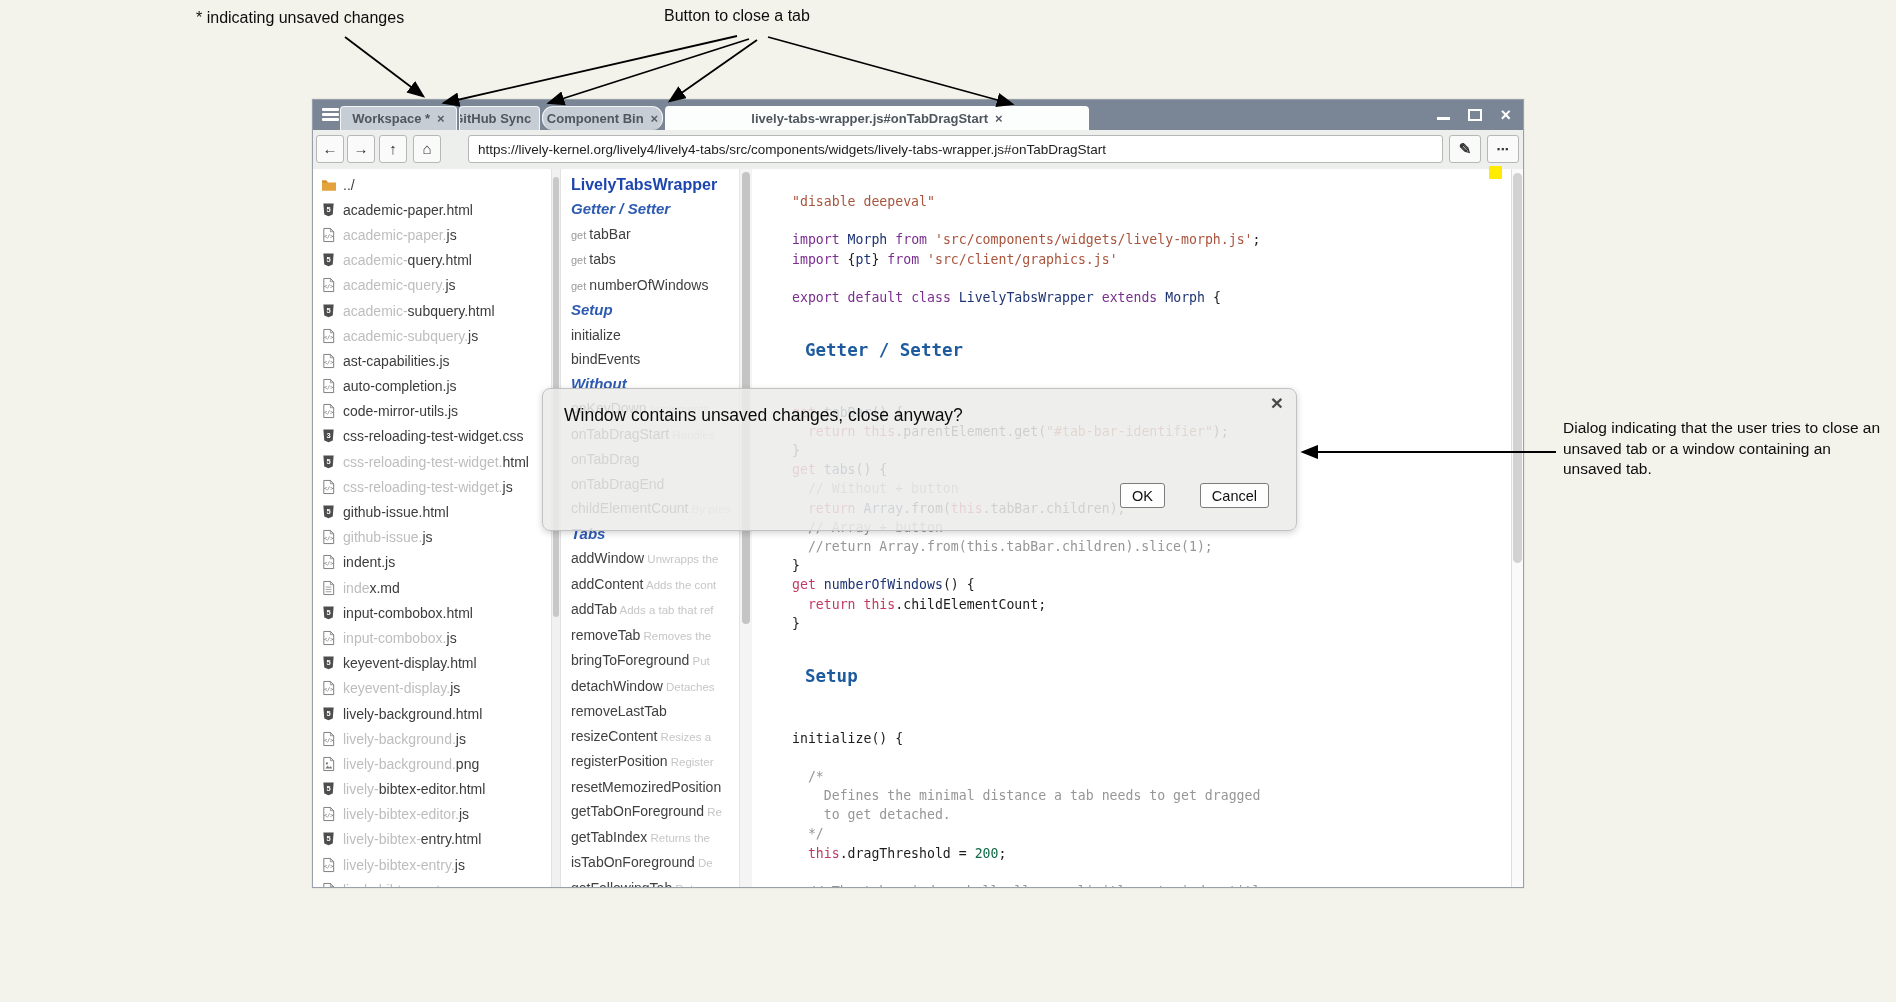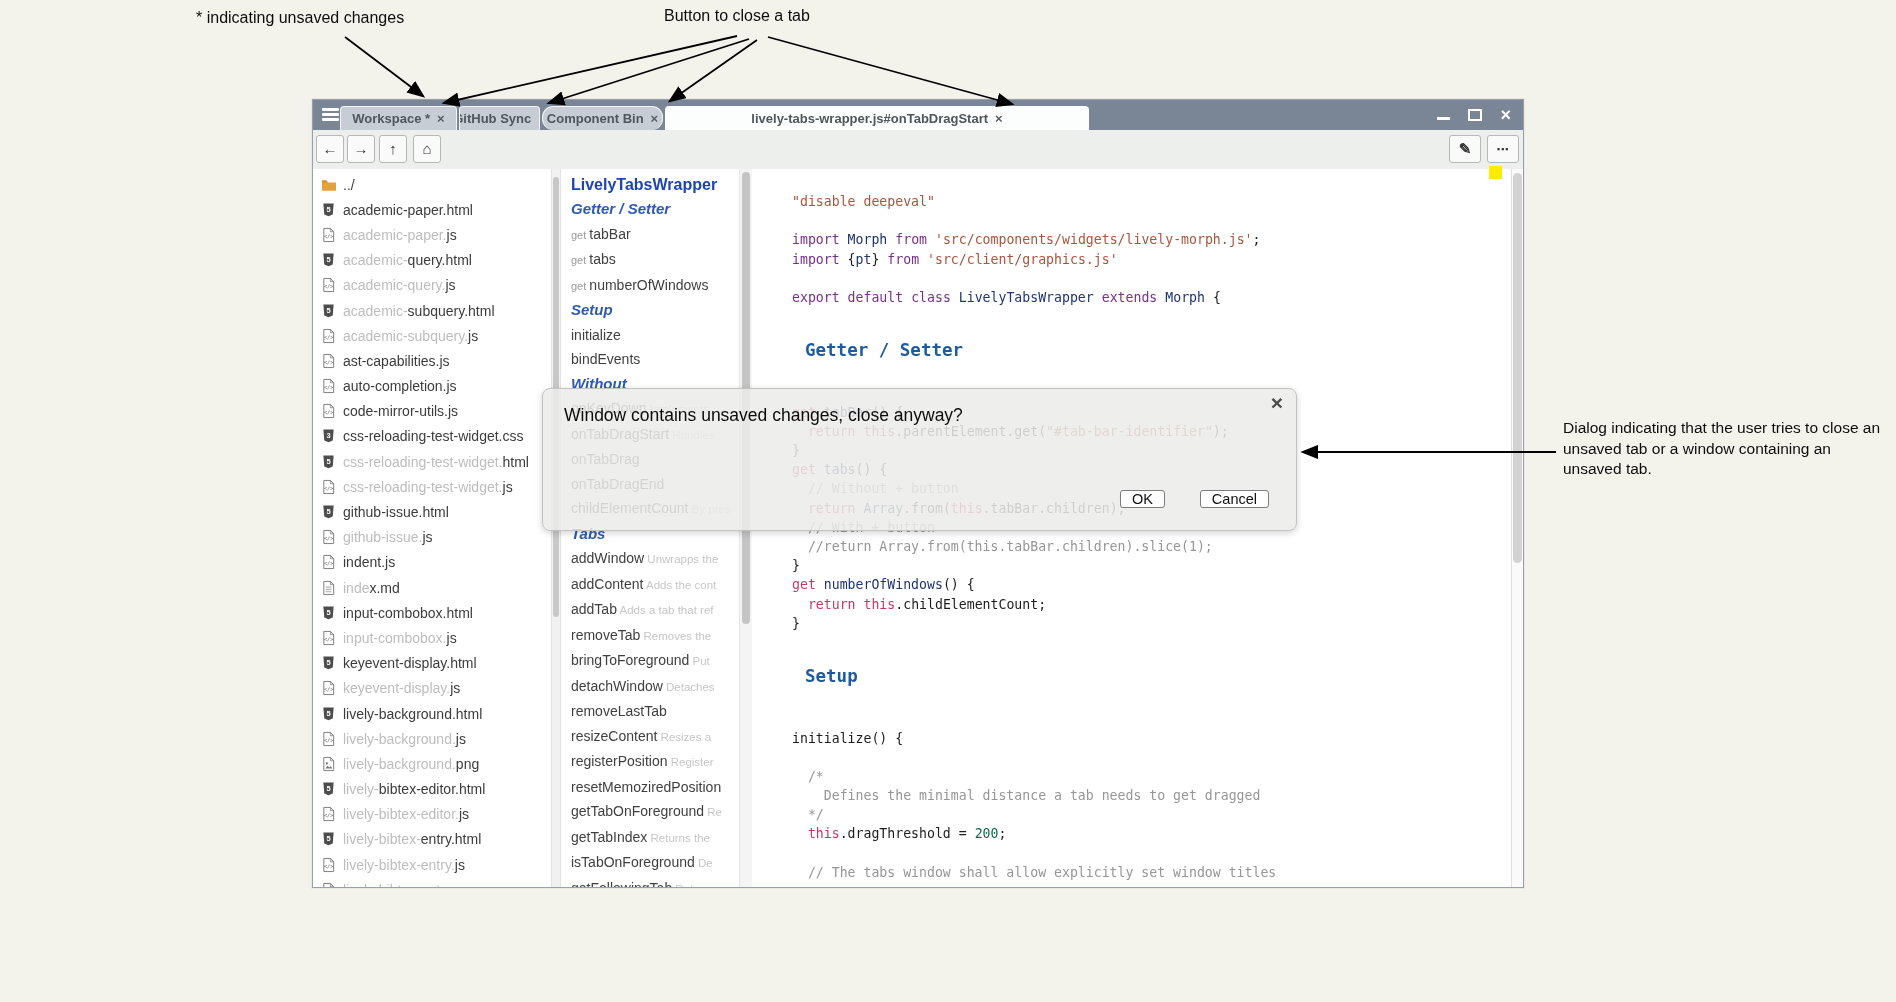--- a/index.html
+++ b/index.html
@@ -70,21 +70,21 @@
   .tk-str{color:#a9543c;} .tk-cmt{color:#969696;} .tk-num{color:#0f6846;} .tk-pl{color:#1c1c1c;}
   #editor-scroll{right:0;left:auto;width:12px;border-left:1px solid #ddd;background:#fafafa;box-sizing:border-box;}
   #editor-scroll .thumb{position:absolute;left:1px;right:1px;top:4px;height:390px;background:#d2d2d2;border-radius:5px;}
   #save-marker{position:absolute;left:1176px;top:66px;width:13px;height:13px;background:#ffec00;z-index:6;}
   
   #dialog{position:absolute;left:229px;top:288px;width:753px;height:141px;z-index:20;
     background:rgba(235,235,233,0.86);border:1px solid #c2c2c2;border-radius:8px;box-shadow:0 2px 7px rgba(0,0,0,.18);}
   #dialog-close{position:absolute;top:2px;right:13px;font-size:21px;font-weight:bold;color:#4b4b4b;cursor:pointer;}
   #dialog-msg{position:absolute;left:21px;top:16px;font-size:17.5px;color:#0b0b0b;}
   #dialog-buttons{position:absolute;right:27px;bottom:22px;display:flex;gap:35px;}
-  .dlg-btn{background:rgba(255,255,255,.92);border:1px solid #7c7c7c;border-radius:3px;height:18px;
+  .dlg-btn{background:rgba(255,255,255,.92);border:1px solid #7c7c7c;border-radius:3px;height:25px;
     font-size:14.5px;color:#111;padding:0 11px;font-family:"Liberation Sans",sans-serif;}
   #btn-ok{min-width:42px;}
 </style>
 </head>
 <body>
 
 <div class="note" id="note-unsaved">* indicating unsaved changes</div>
 <div class="note" id="note-close">Button to close a tab</div>
 <div class="note" id="note-dialog">Dialog indicating that the user tries to close an unsaved tab or a window containing an unsaved tab.</div>
 
@@ -133,20 +133,21 @@
       <span class="ctl-max"></span>
       <span class="ctl-close">×</span>
     </div>
   </div>
 
   <div id="navbar">
     <div class="nav-btn" id="btn-back"><span>←</span></div>
     <div class="nav-btn" id="btn-fwd"><span>→</span></div>
     <div class="nav-btn" id="btn-up"><span>↑</span></div>
     <div class="nav-btn" id="btn-home"><span>⌂</span></div>
+    <input id="url-input" value="https://lively-kernel.org/lively4/lively4-tabs/src/components/widgets/lively-tabs-wrapper.js#onTabDragStart" style="">
     <div class="nav-btn" id="btn-edit"><span>✎</span></div>
     <div class="nav-btn" id="btn-more"><span>▪▪▪</span></div>
   </div>
 
   <div id="content">
     <div id="file-pane">
         <div class="file-row">
           <span class="ficon"><svg width="16" height="16" viewBox="0 0 16 16">
               <path d="M1 3.5h4.3l1.6 2H15v8.3H1z" fill="#e3a23c"></path>
               <path d="M1 3.5h4.3l1.6 2H1z" fill="#d08f2c"></path>
@@ -439,34 +440,35 @@
           <div class="code-line">&nbsp;</div>
           <div class="code-heading">Getter / Setter</div>
           <div class="code-line">&nbsp;</div>
           <div class="code-line">&nbsp;</div>
           <div class="code-line"><span class="tk-atom">get</span><span class="tk-pl"> </span><span class="tk-def">tabBar</span><span class="tk-pl">() {</span></div>
           <div class="code-line"><span class="tk-pl">  </span><span class="tk-atom">return</span><span class="tk-pl"> </span><span class="tk-atom">this</span><span class="tk-pl">.parentElement.get(</span><span class="tk-str">"#tab-bar-identifier"</span><span class="tk-pl">);</span></div>
           <div class="code-line"><span class="tk-pl">}</span></div>
           <div class="code-line"><span class="tk-atom">get</span><span class="tk-pl"> </span><span class="tk-def">tabs</span><span class="tk-pl">() {</span></div>
           <div class="code-line"><span class="tk-cmt">  // Without + button</span></div>
           <div class="code-line"><span class="tk-pl">  </span><span class="tk-atom">return</span><span class="tk-pl"> </span><span class="tk-def">Array</span><span class="tk-pl">.from(</span><span class="tk-atom">this</span><span class="tk-pl">.tabBar.children);</span></div>
-          <div class="code-line"><span class="tk-cmt">  // With + button</span></div>
+          <div class="code-line"><span class="tk-cmt">  // Array + button</span></div>
           <div class="code-line"><span class="tk-cmt">  //return Array.from(this.tabBar.children).slice(1);</span></div>
           <div class="code-line"><span class="tk-pl">}</span></div>
           <div class="code-line"><span class="tk-atom">get</span><span class="tk-pl"> </span><span class="tk-def">numberOfWindows</span><span class="tk-pl">() {</span></div>
           <div class="code-line"><span class="tk-pl">  </span><span class="tk-atom">return</span><span class="tk-pl"> </span><span class="tk-atom">this</span><span class="tk-pl">.childElementCount;</span></div>
           <div class="code-line"><span class="tk-pl">}</span></div>
           <div class="code-line">&nbsp;</div>
           <div class="code-heading">Setup</div>
           <div class="code-line">&nbsp;</div>
           <div class="code-line">&nbsp;</div>
           <div class="code-line"><span class="tk-pl">initialize() {</span></div>
           <div class="code-line">&nbsp;</div>
           <div class="code-line"><span class="tk-cmt">  /*</span></div>
           <div class="code-line"><span class="tk-cmt">    Defines the minimal distance a tab needs to get dragged</span></div>
+          <div class="code-line"><span class="tk-cmt">    to get detached.</span></div>
           <div class="code-line"><span class="tk-cmt">  */</span></div>
           <div class="code-line"><span class="tk-pl">  </span><span class="tk-atom">this</span><span class="tk-pl">.dragThreshold = </span><span class="tk-num">200</span><span class="tk-pl">;</span></div>
           <div class="code-line">&nbsp;</div>
           <div class="code-line"><span class="tk-cmt">  // The tabs window shall allow explicitly set window titles</span></div>
         </div>
     </div>
     <div class="vscroll" id="editor-scroll">
         <div class="thumb"></div>
       </div>
   </div>

